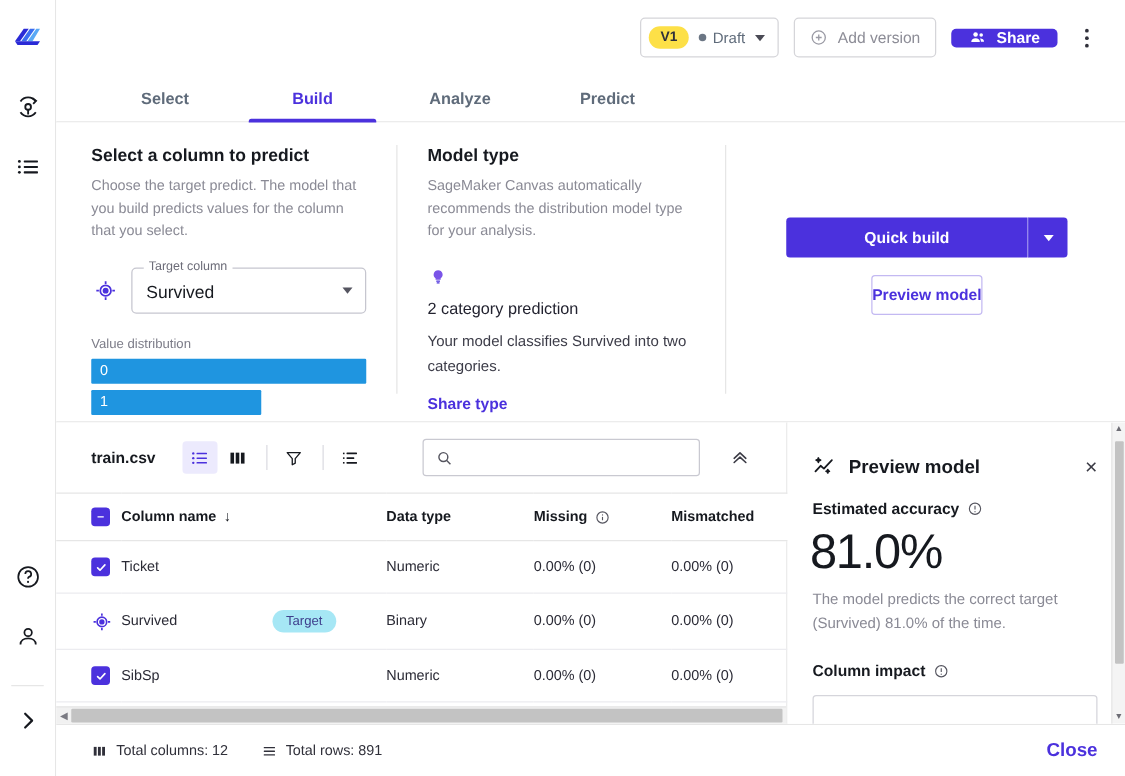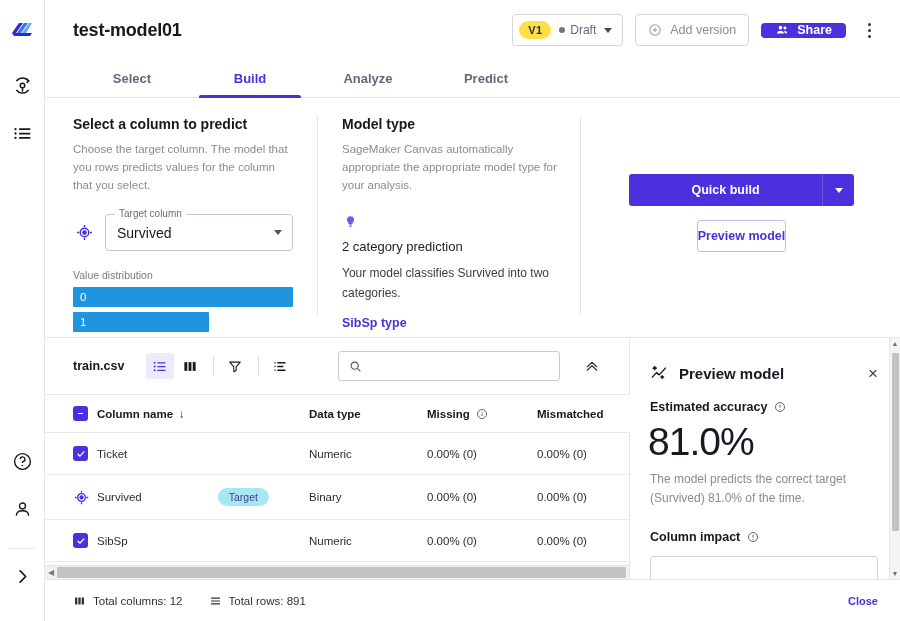--- a/index.html
+++ b/index.html
@@ -240,21 +240,21 @@
   }
   .pv-scroll-thumb { position:absolute; top: 15px; width: 7px; height: 178px; background:#c3c3c3; border-radius: 1px; }
   .pv-sc-arrow { font-size: 7px; color:#6c6c74; z-index:1; }
 
   
   .statusbar {
     height: 42px; flex: 0 0 42px; border-top: 1px solid #e6e6e6;
     display:flex; align-items:center; padding: 0 22px 0 28px; background:#fff;
   }
   .sb-item { display:flex; align-items:center; gap:7px; font-size: 11.5px; color:#30303a; margin-right: 26px; }
-  .sb-close { margin-left:auto; font-size: 11px; font-weight:bold; color:#4b31dd; cursor:pointer; }
+  .sb-close { margin-left:auto; font-size: 15px; font-weight:bold; color:#4b31dd; cursor:pointer; }
 
   .ico { display:block; }
 </style>
 </head>
 <body>
 
 <div id="app">
 
   <div class="rail">
     <div class="rail-logo">
@@ -308,21 +308,20 @@
         <svg width="19" height="19" viewBox="0 0 24 24" fill="none" stroke="#16191f" stroke-width="2.2" stroke-linecap="round" stroke-linejoin="round" class="ico">
           <path d="M9 5 L16 12 L9 19"></path>
         </svg>
       </div>
     </div>
   </div>
 
   <div class="main">
 
     <div class="header">
-      <div class="model-title">test-model01</div>
 
       <div class="header-right">
 
         <div class="version-box">
           <span class="v-chip">V1</span>
           <span class="v-status">
             <span class="v-dot"></span>
             <span>Draft</span>
           </span>
           <span class="caret-dn"></span>
@@ -366,21 +365,21 @@
         </div>
       <div class="tab">
           <span>Predict</span>
         </div>
     </div>
 
     <div class="config">
 
       <div class="panel-a">
         <div class="pnl-title">Select a column to predict</div>
-        <div class="pnl-desc">Choose the target column. The model that you rows predicts values for the column that you select.</div>
+        <div class="pnl-desc">Choose the target predict. The model that you build predicts values for the column that you select.</div>
 
         <div class="target-row">
           <span class="target-icon">
             <svg width="19" height="19" viewBox="0 0 24 24" fill="none" stroke="#4b31dd" stroke-width="1.8" class="ico">
               <circle cx="12" cy="12" r="5.4"></circle>
                 <circle cx="12" cy="12" r="2.1" fill="#4b31dd"></circle>
               <path d="M12 2.6v2.6M12 18.8v2.6M2.6 12h2.6M18.8 12h2.6"></path>
             </svg>
           </span>
           <div class="select-wrap">
@@ -396,34 +395,34 @@
         </div>
         <div class="vd-bar" id="vd1" style="width: 62%; background: rgb(31, 149, 224);">
           <span>1</span>
         </div>
       </div>
 
       <div class="panel-sep"></div>
 
       <div class="panel-b">
         <div class="pnl-title">Model type</div>
-        <div class="pnl-desc">SageMaker Canvas automatically appropriate the appropriate model type for your analysis.</div>
+        <div class="pnl-desc">SageMaker Canvas automatically recommends the distribution model type for your analysis.</div>
 
         <div class="mt-row">
           <span class="bulb">
             <svg width="13" height="15" viewBox="0 0 24 24" class="ico">
               <path d="M12 2.2a6.6 6.6 0 0 0-3.8 12v2.2h7.6v-2.2A6.6 6.6 0 0 0 12 2.2z" fill="#7a54e8"></path>
               <rect x="9.1" y="17.4" width="5.8" height="1.7" rx="0.8" fill="#4b31dd"></rect>
               <rect x="9.8" y="20" width="4.4" height="1.7" rx="0.8" fill="#4b31dd"></rect>
             </svg>
           </span>
           <div class="mt-body">
             <div class="mt-head">2 category prediction</div>
             <div class="mt-text">Your model classifies Survived into two categories.</div>
-            <span class="mt-link">SibSp type</span>
+            <span class="mt-link">Share type</span>
           </div>
         </div>
       </div>
 
       <div class="panel-sep"></div>
 
       <div class="panel-c">
         <div class="qb-wrap">
           <div class="qb-main">Quick build</div>
           <div class="qb-split">

